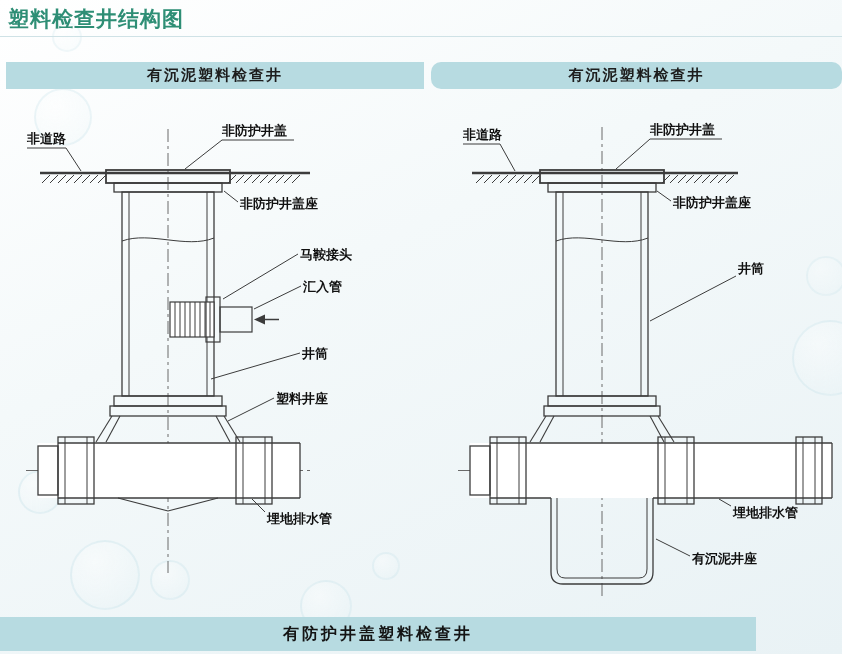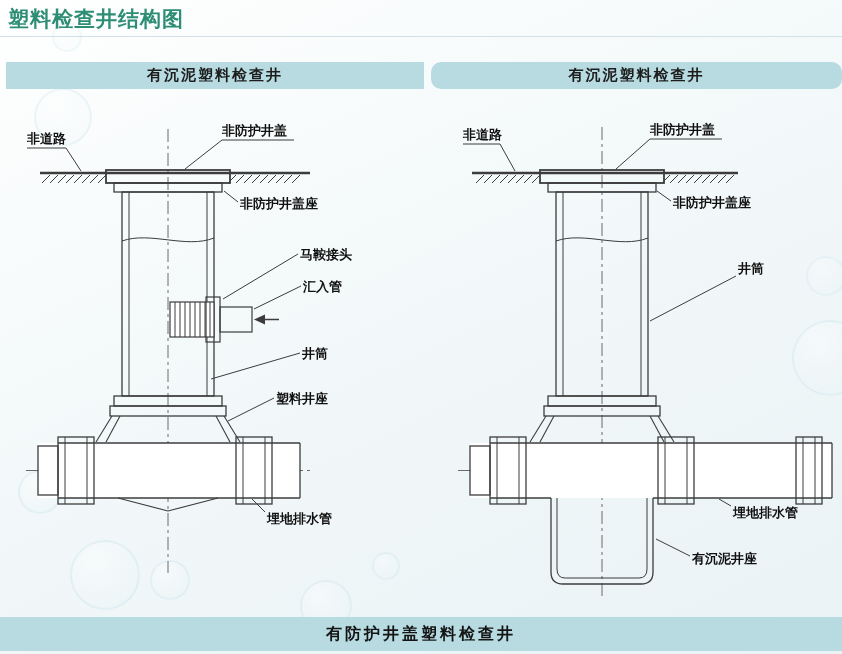--- a/index.html
+++ b/index.html
@@ -23,21 +23,21 @@
     position:absolute; top:62px; height:27px; background:#b7dbe1;
     display:flex; align-items:center; justify-content:center;
     font-size:15px; font-weight:bold; color:#1d1d1d; letter-spacing:2px;
   }
   #panel-header-left  { left:6px;   width:418px; }
   #panel-header-right { left:431px; width:411px;border-radius:10px; }
   .diagram { position:absolute; top:95px; }
   #diagram-left  { left:0; }
   #diagram-right { left:430px; }
   .footer-banner {
-    position:absolute; left:0; top:617px; width:842px; height:34px; background:#b7dbe1;
+    position:absolute; left:0; top:617px; width:756px; height:34px; background:#b7dbe1;
     display:flex; align-items:center; justify-content:center;
     font-size:16px; font-weight:bold; color:#141414; letter-spacing:3px;
   }
   svg .ln { stroke:#3c3c3c; fill:none; }
   svg .cl { stroke:#6a6a6a; fill:none; }
   svg text {
     font-family:"DejaVu Sans","Liberation Sans",sans-serif;
     font-size:13px; font-weight:bold; fill:#101010;
   }
 </style>

